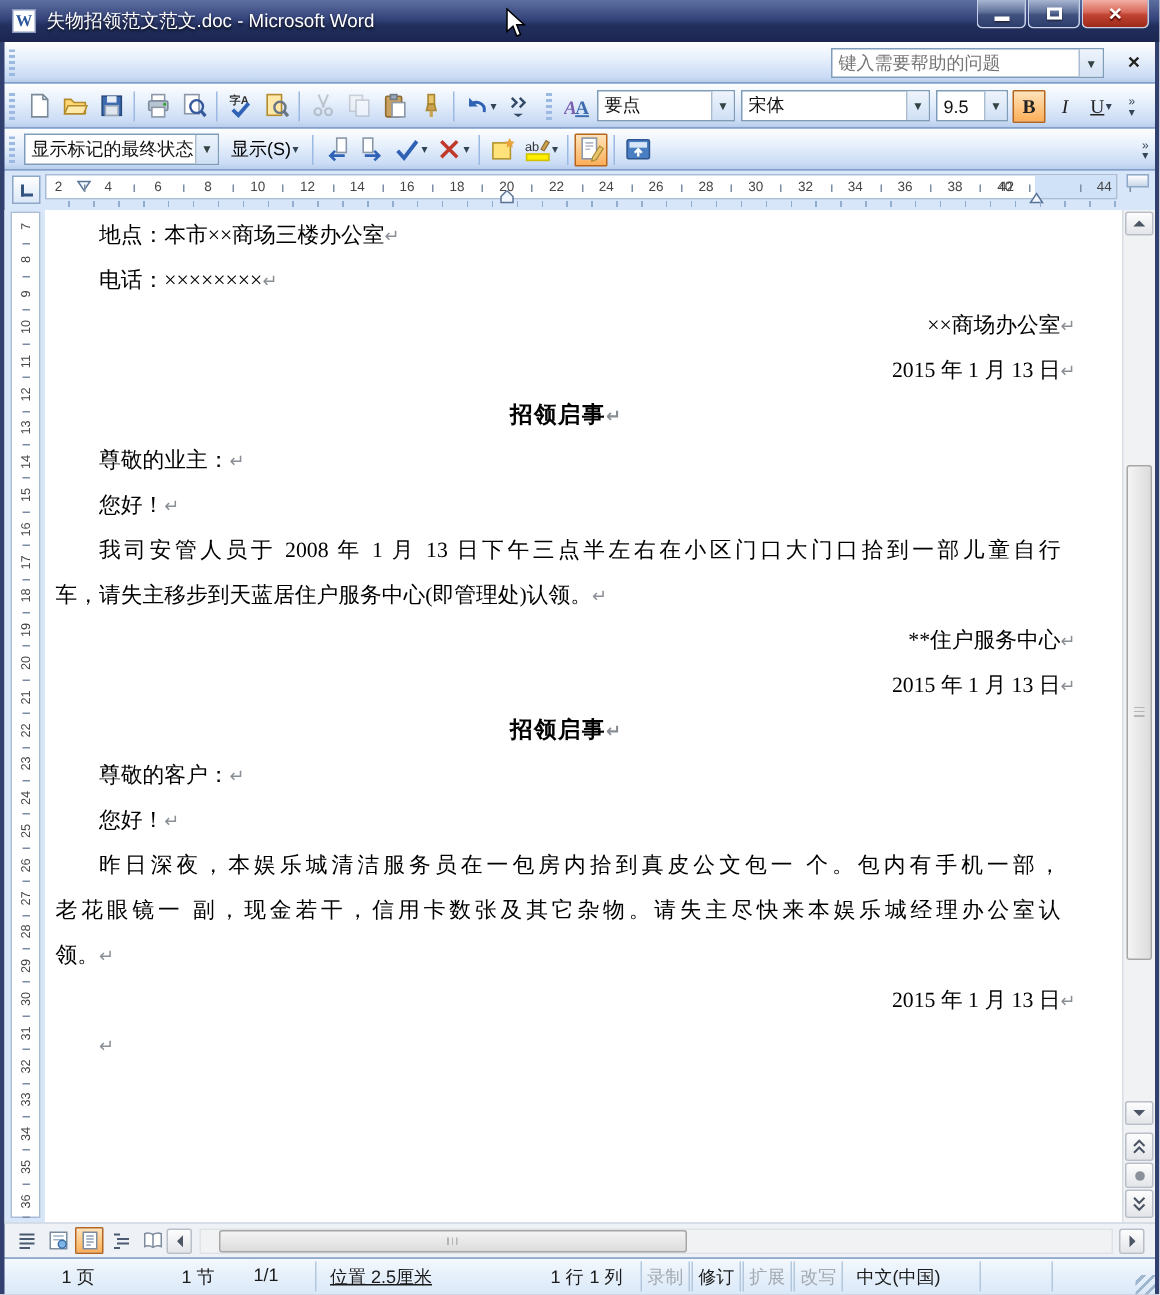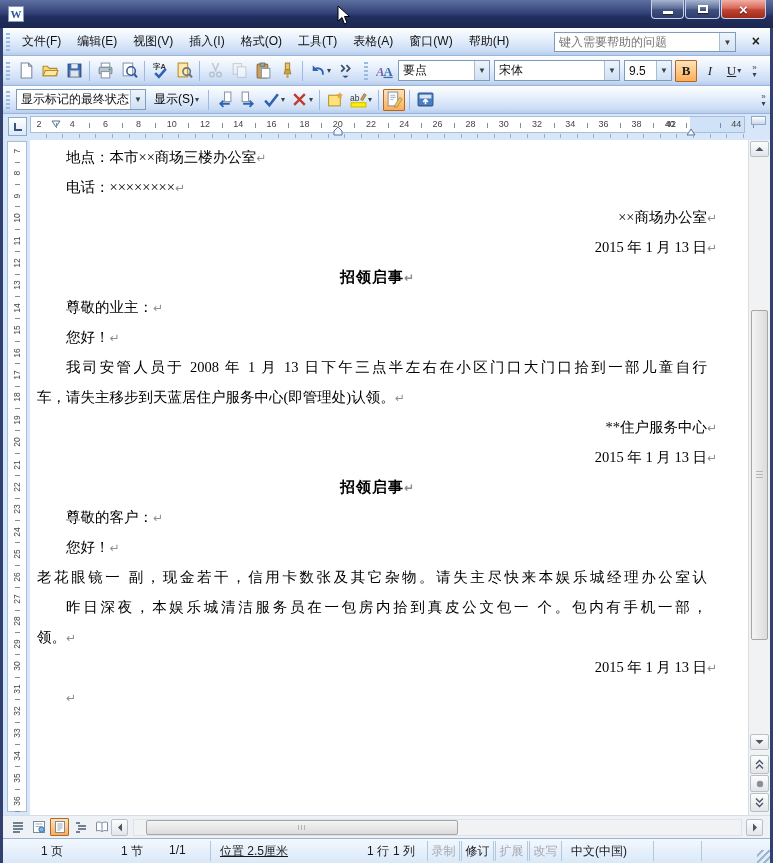--- a/index.html
+++ b/index.html
@@ -133,50 +133,40 @@
   .sb-grip { position:absolute; right:0; bottom:0; width:13px; height:13px;
     background:repeating-linear-gradient(135deg,transparent 0 3px,#9fb6cf 3px 5px); }
 </style>
 </head>
 <body>
 
 <div class="window">
 
   <div class="titlebar">
     <div class="app-icon">W</div>
+    <div class="title-text">失物招领范文范文.doc - Microsoft Word</div>
     <div class="caption-buttons">
       <div class="cap-btn min-glyph-bar"></div>
       <div class="cap-btn cap-max">
           <span class="maxbox"></span>
         </div>
       <div class="cap-btn cap-close">
           <span>×</span>
         </div>
     </div>
   </div>
 
   <div class="cursor">
     <svg width="15" height="21" viewBox="0 0 15 21">
         <path d="M1 1 L1 16 L5 12.5 L7.5 19 L10 18 L7.5 11.5 L12.5 11.5 Z" fill="#fff" stroke="#000" stroke-width="1"></path>
       </svg>
   </div>
 
   <div class="bluebar menubar">
     <div class="tb-grip"></div>
-    <div id="menu-items">
-        <div class="menu-item">文件(F)</div>
-        <div class="menu-item">编辑(E)</div>
-        <div class="menu-item">视图(V)</div>
-        <div class="menu-item">插入(I)</div>
-        <div class="menu-item">格式(O)</div>
-        <div class="menu-item">工具(T)</div>
-        <div class="menu-item">表格(A)</div>
-        <div class="menu-item">窗口(W)</div>
-        <div class="menu-item">帮助(H)</div>
-      </div>
     <div class="help-box">
       <input placeholder="键入需要帮助的问题" style="">
       <div class="help-dd">▼</div>
     </div>
     <div class="menubar-close">×</div>
   </div>
 
   <div class="bluebar toolbar1">
     <div class="tb-grip"></div>
     <div id="std-icons" style="display:flex;align-items:center;">
@@ -596,22 +586,22 @@
           <div class="doc-paragraph center bold">
             <div class="doc-line"><span>招领启事</span><span class="pmark">↵</span></div>
           </div>
           <div class="doc-paragraph left">
             <div class="doc-line indent"><span>尊敬的客户：</span><span class="pmark">↵</span></div>
           </div>
           <div class="doc-paragraph left">
             <div class="doc-line indent"><span>您好！</span><span class="pmark">↵</span></div>
           </div>
           <div class="doc-paragraph left">
+            <div class="doc-line indent fill"><span>昨日深夜，本娱乐城清洁服务员在一包房内拾到真皮公文包一 个。包内有手机一部，</span></div>
             <div class="doc-line fill"><span>老花眼镜一 副，现金若干，信用卡数张及其它杂物。请失主尽快来本娱乐城经理办公室认</span></div>
-            <div class="doc-line indent fill"><span>昨日深夜，本娱乐城清洁服务员在一包房内拾到真皮公文包一 个。包内有手机一部，</span></div>
             <div class="doc-line"><span>领。</span><span class="pmark">↵</span></div>
           </div>
           <div class="doc-paragraph right">
             <div class="doc-line"><span>2015 年 1 月 13 日</span><span class="pmark">↵</span></div>
           </div>
           <div class="doc-paragraph left">
             <div class="doc-line indent"><span></span><span class="pmark">↵</span></div>
           </div>
         </div>
     </div>

